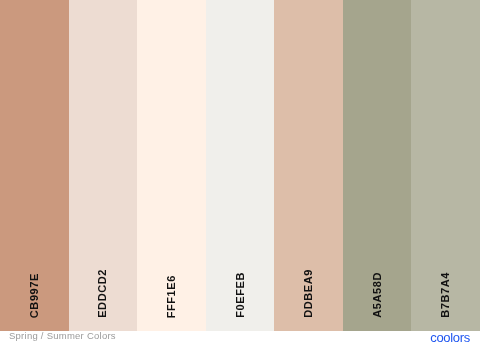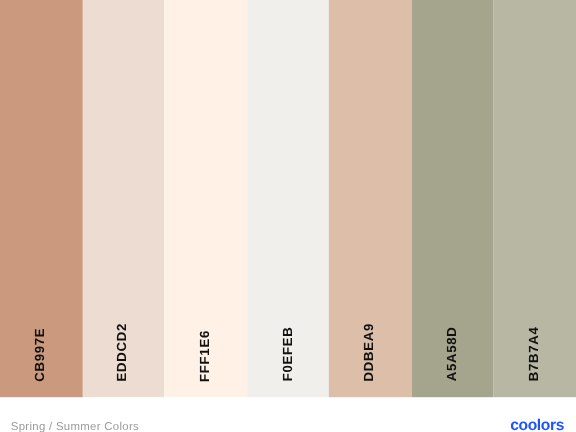--- a/index.html
+++ b/index.html
@@ -50,38 +50,38 @@
     margin-bottom: 13px;
     white-space: nowrap;
     line-height: 1;
     text-align: center;
   }
   
   .footer-bar {
     flex: 1 1 auto;
     background: #ffffff;
     display: flex;
-    align-items: flex-end;
+    align-items: flex-start;
     justify-content: space-between;
     padding: 0 10px 0 9px;
     box-sizing: border-box;
   }
   .footer-title {
     font-family: "Liberation Sans", sans-serif;
     font-size: 9.5px;
     font-weight: normal;
     color: #9b9b9b;
     letter-spacing: 0.25px;
     white-space: nowrap;
     line-height: 1;
   }
   .brand-logo {
     font-family: "Liberation Sans", sans-serif;
     font-size: 13px;
-    font-weight: bold;
+    font-weight: normal;
     color: #1f56f0;
     letter-spacing: -0.3px;
     text-transform: lowercase;
     white-space: nowrap;
     line-height: 1;
   }
 </style>
 </head>
 <body>
 

